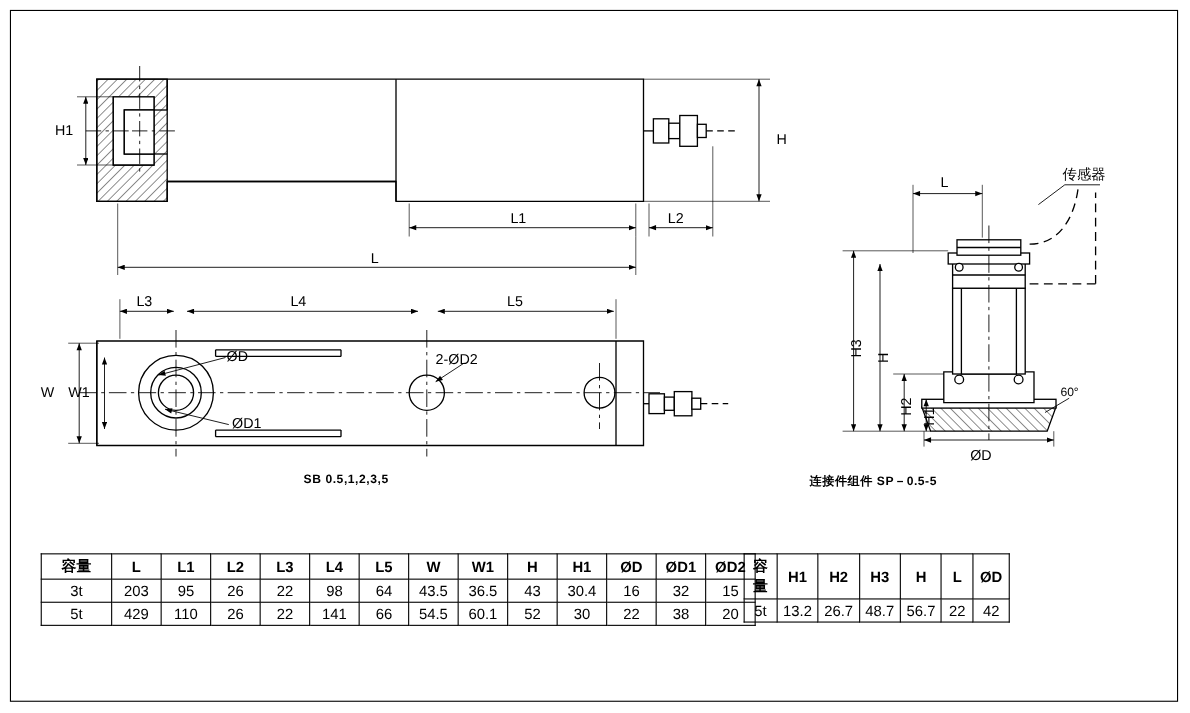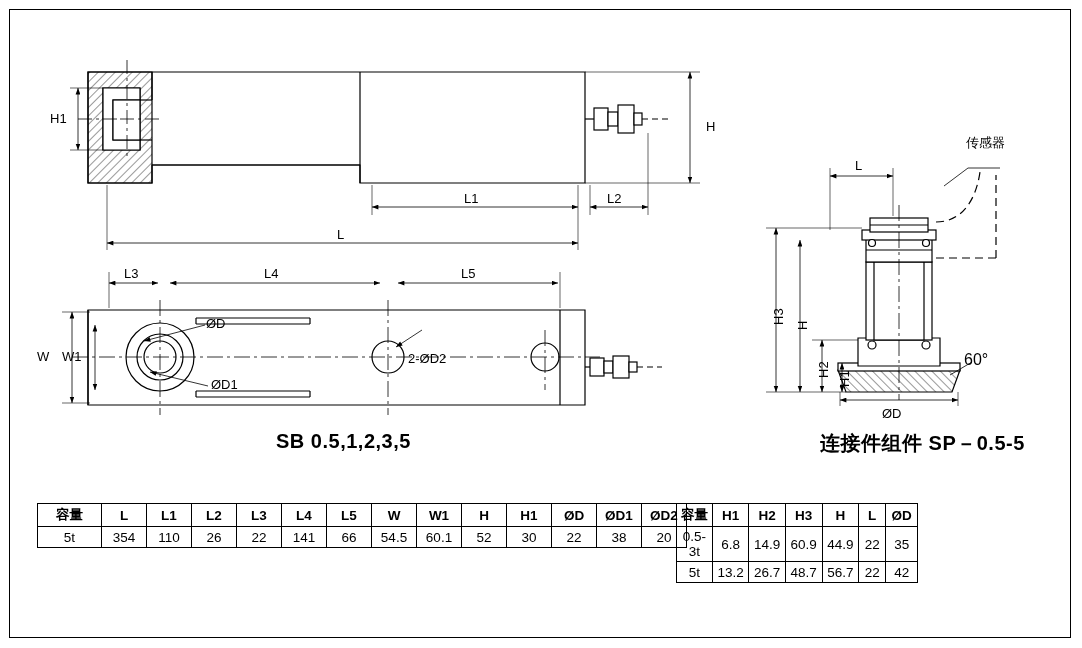--- a/index.html
+++ b/index.html
@@ -39,21 +39,21 @@
     pointer-events: none;
   }
   .lbl {
     position: absolute;
     font-size: 13px;
     line-height: 1;
     white-space: nowrap;
   }
   .cap {
     position: absolute;
-    font-size: 20px;
+    font-size: 11px;
     font-weight: bold;
     white-space: nowrap;
     letter-spacing: 0.5px;
   }
   .vert {
     transform: rotate(-90deg);
     transform-origin: left top;
   }
   table.spec {
     position: absolute;
@@ -256,33 +256,33 @@
   <div class="lbl" style="left:607px; top:192px;">L2</div>
   <div class="lbl" style="left:337px; top:228px;">L</div>
 
   <div class="lbl" style="left:124px; top:267px;">L3</div>
   <div class="lbl" style="left:264px; top:267px;">L4</div>
   <div class="lbl" style="left:461px; top:267px;">L5</div>
   <div class="lbl" style="left:37px; top:350px;">W</div>
   <div class="lbl" style="left:62px; top:350px;">W1</div>
   <div class="lbl" style="left:206px; top:317px;">ØD</div>
   <div class="lbl" style="left:211px; top:378px;">ØD1</div>
-  <div class="lbl" style="left:408px; top:320px;margin-top:32px;">2-ØD2</div>
+  <div class="lbl" style="left:396px; top:320px;">2-ØD2</div>
 
   <div class="lbl" style="left:855px; top:159px;">L</div>
   <div class="lbl vert" style="left:772px; top:325px;">H3</div>
   <div class="lbl vert" style="left:796px; top:330px;">H</div>
   <div class="lbl vert" style="left:817px; top:378px;">H2</div>
   <div class="lbl vert" style="left:838px; top:387px;">H1</div>
   <div class="lbl" style="left:882px; top:407px;">ØD</div>
-  <div class="lbl" style="left:964px; top:352px; font-size:16px;">60°</div>
-  <div class="lbl" style="left:966px; top:136px;">传感器</div>
+  <div class="lbl" style="left:964px; top:352px; font-size:11px;">60°</div>
+  <div class="lbl" style="left:966px; top:152px;">传感器</div>
 
   <div class="cap" style="left:276px; top:430px;">SB 0.5,1,2,3,5</div>
-  <div class="cap" style="left:820px; top:430px;">连接件组件 SP－0.5-5</div>
+  <div class="cap" style="left:736px; top:430px;">连接件组件 SP－0.5-5</div>
 
   <table class="spec" id="table-left">
     <thead>
       <tr id="lh-row">
           <th>容量</th>
           <th>L</th>
           <th>L1</th>
           <th>L2</th>
           <th>L3</th>
           <th>L4</th>
@@ -291,22 +291,38 @@
           <th>W1</th>
           <th>H</th>
           <th>H1</th>
           <th>ØD</th>
           <th>ØD1</th>
           <th>ØD2</th>
         </tr>
     </thead>
     <tbody id="lb-body">
         <tr>
+          <td>3t</td>
+          <td>203</td>
+          <td>95</td>
+          <td>26</td>
+          <td>22</td>
+          <td>98</td>
+          <td>64</td>
+          <td>43.5</td>
+          <td>36.5</td>
+          <td>43</td>
+          <td>30.4</td>
+          <td>16</td>
+          <td>32</td>
+          <td>15</td>
+        </tr>
+        <tr>
           <td>5t</td>
-          <td>354</td>
+          <td>429</td>
           <td>110</td>
           <td>26</td>
           <td>22</td>
           <td>141</td>
           <td>66</td>
           <td>54.5</td>
           <td>60.1</td>
           <td>52</td>
           <td>30</td>
           <td>22</td>
@@ -323,29 +339,20 @@
           <th>H1</th>
           <th>H2</th>
           <th>H3</th>
           <th>H</th>
           <th>L</th>
           <th>ØD</th>
         </tr>
     </thead>
     <tbody id="rb-body">
         <tr>
-          <td>0.5-3t</td>
-          <td>6.8</td>
-          <td>14.9</td>
-          <td>60.9</td>
-          <td>44.9</td>
-          <td>22</td>
-          <td>35</td>
-        </tr>
-        <tr>
           <td>5t</td>
           <td>13.2</td>
           <td>26.7</td>
           <td>48.7</td>
           <td>56.7</td>
           <td>22</td>
           <td>42</td>
         </tr>
       </tbody>
   </table>

